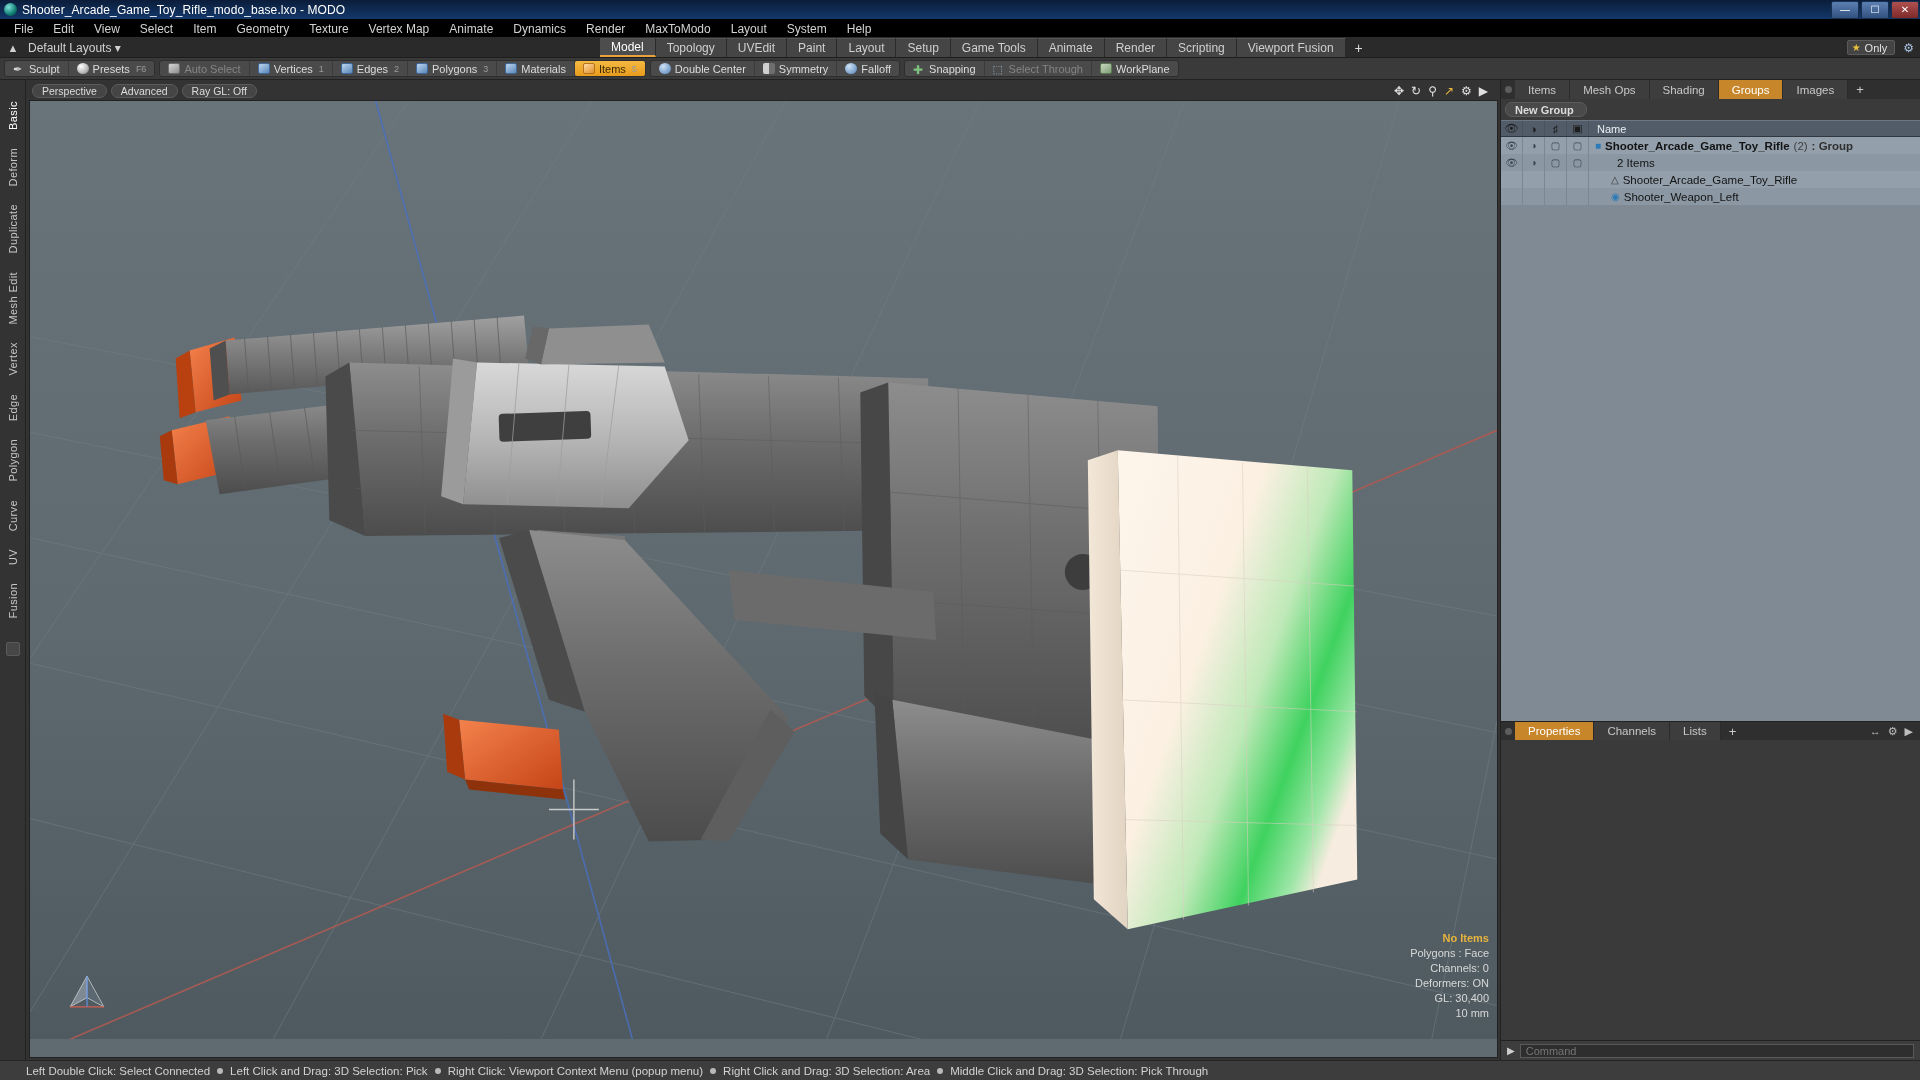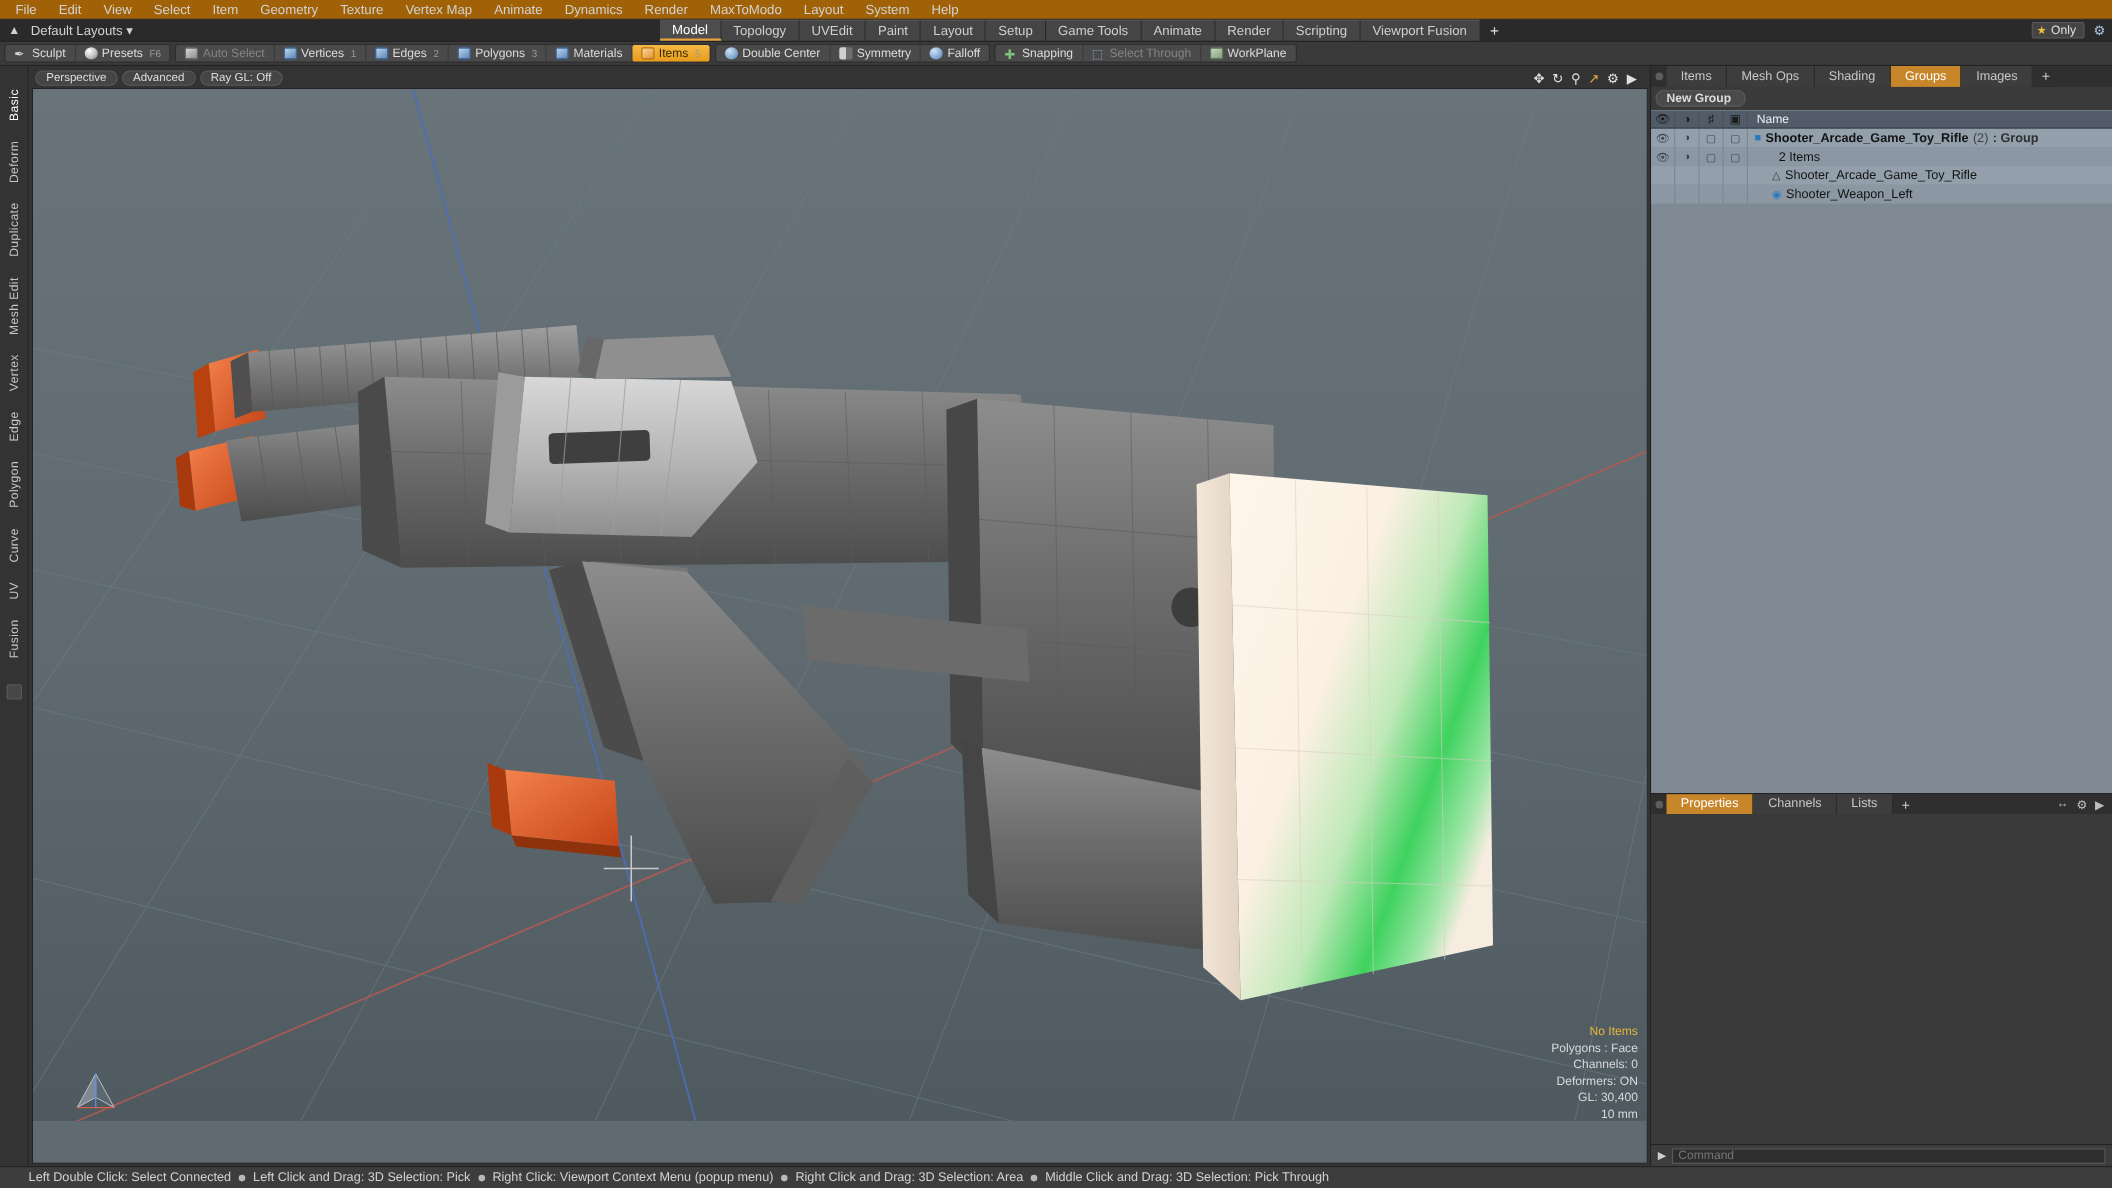--- a/index.html
+++ b/index.html
@@ -30,21 +30,21 @@
     width:28px;height:18px;margin:1px 1px 0 1px;
     background:linear-gradient(#5c7fb3,#32527f);
     border:1px solid #17304f; border-radius:2px;
     display:flex;align-items:center;justify-content:center;
     color:#fff;font-size:10px;line-height:1;
   }
   .tb-btn.close { background:linear-gradient(#b05050,#7e2a2a); }
 
   
   .menubar {
-    height:18px; background:#a16207; display:flex; align-items:center;
+    height:18px; background:#000000; display:flex; align-items:center;
     flex:0 0 18px; border-bottom:1px solid #2c2c2c; padding-left:4px;
   }
   .menu-item {
     padding:0 10px; height:18px; line-height:18px; font-size:12px;
     color:#d2d2d2; cursor:default;
   }
 
   
   .layoutbar {
     height:20px; background:#2a2a2a; display:flex; align-items:stretch;
@@ -132,21 +132,21 @@
   .vpi { font-size:12px; color:#e0e0e0; line-height:1;}
   .vpi.acc { color:#e7b43c; }
 
   .viewport { flex:1; position:relative; background:#5f6b70; overflow:hidden;
               border:1px solid #222; margin:0 2px 2px 3px; }
   .vp-grid { position:absolute; inset:0; }
   .vp-stats {
     position:absolute; right:8px; bottom:36px; text-align:right;
     font-size:11px; line-height:15px; color:#d8d8d8;
   }
-  .vp-stats .hl { color:#e8b33d; }
+  .vp-stats .hl { color:#e8b33d;font-weight:bold; }
   .axis-gizmo { position:absolute; left:34px; bottom:44px; width:46px; height:46px;}
 
   
   .rightcol { width:420px; display:flex; flex-direction:column; background:#3a3a3a;
               border-left:1px solid #222; flex:0 0 420px;}
   .panel-tabs {
     height:19px; display:flex; align-items:stretch; background:#2f2f2f; flex:0 0 19px;
   }
   .pt-knob { width:14px; display:flex;align-items:center;justify-content:center; }
   .pt-knob i { width:7px;height:7px;border-radius:50%;background:#5d5d5d;display:block;}
@@ -207,20 +207,29 @@
   }
   .sb-sep { display:inline-block; width:6px;height:6px;border-radius:50%;
             background:#b9b9b9; margin:0 7px; }
   .statusbar .rightpad { margin-left:auto; width:420px; }
 </style>
 </head>
 <body>
 
 <div class="app">
 
+  <div class="titlebar">
+    <div class="tb-icon"></div>
+    <div class="tb-title">Shooter_Arcade_Game_Toy_Rifle_modo_base.lxo - MODO</div>
+    <div class="tb-btns">
+      <div class="tb-btn">—</div>
+      <div class="tb-btn">☐</div>
+      <div class="tb-btn close">✕</div>
+    </div>
+  </div>
 
   <div class="menubar" id="menubar">
       <div class="menu-item">File</div>
       <div class="menu-item">Edit</div>
       <div class="menu-item">View</div>
       <div class="menu-item">Select</div>
       <div class="menu-item">Item</div>
       <div class="menu-item">Geometry</div>
       <div class="menu-item">Texture</div>
       <div class="menu-item">Vertex Map</div>

